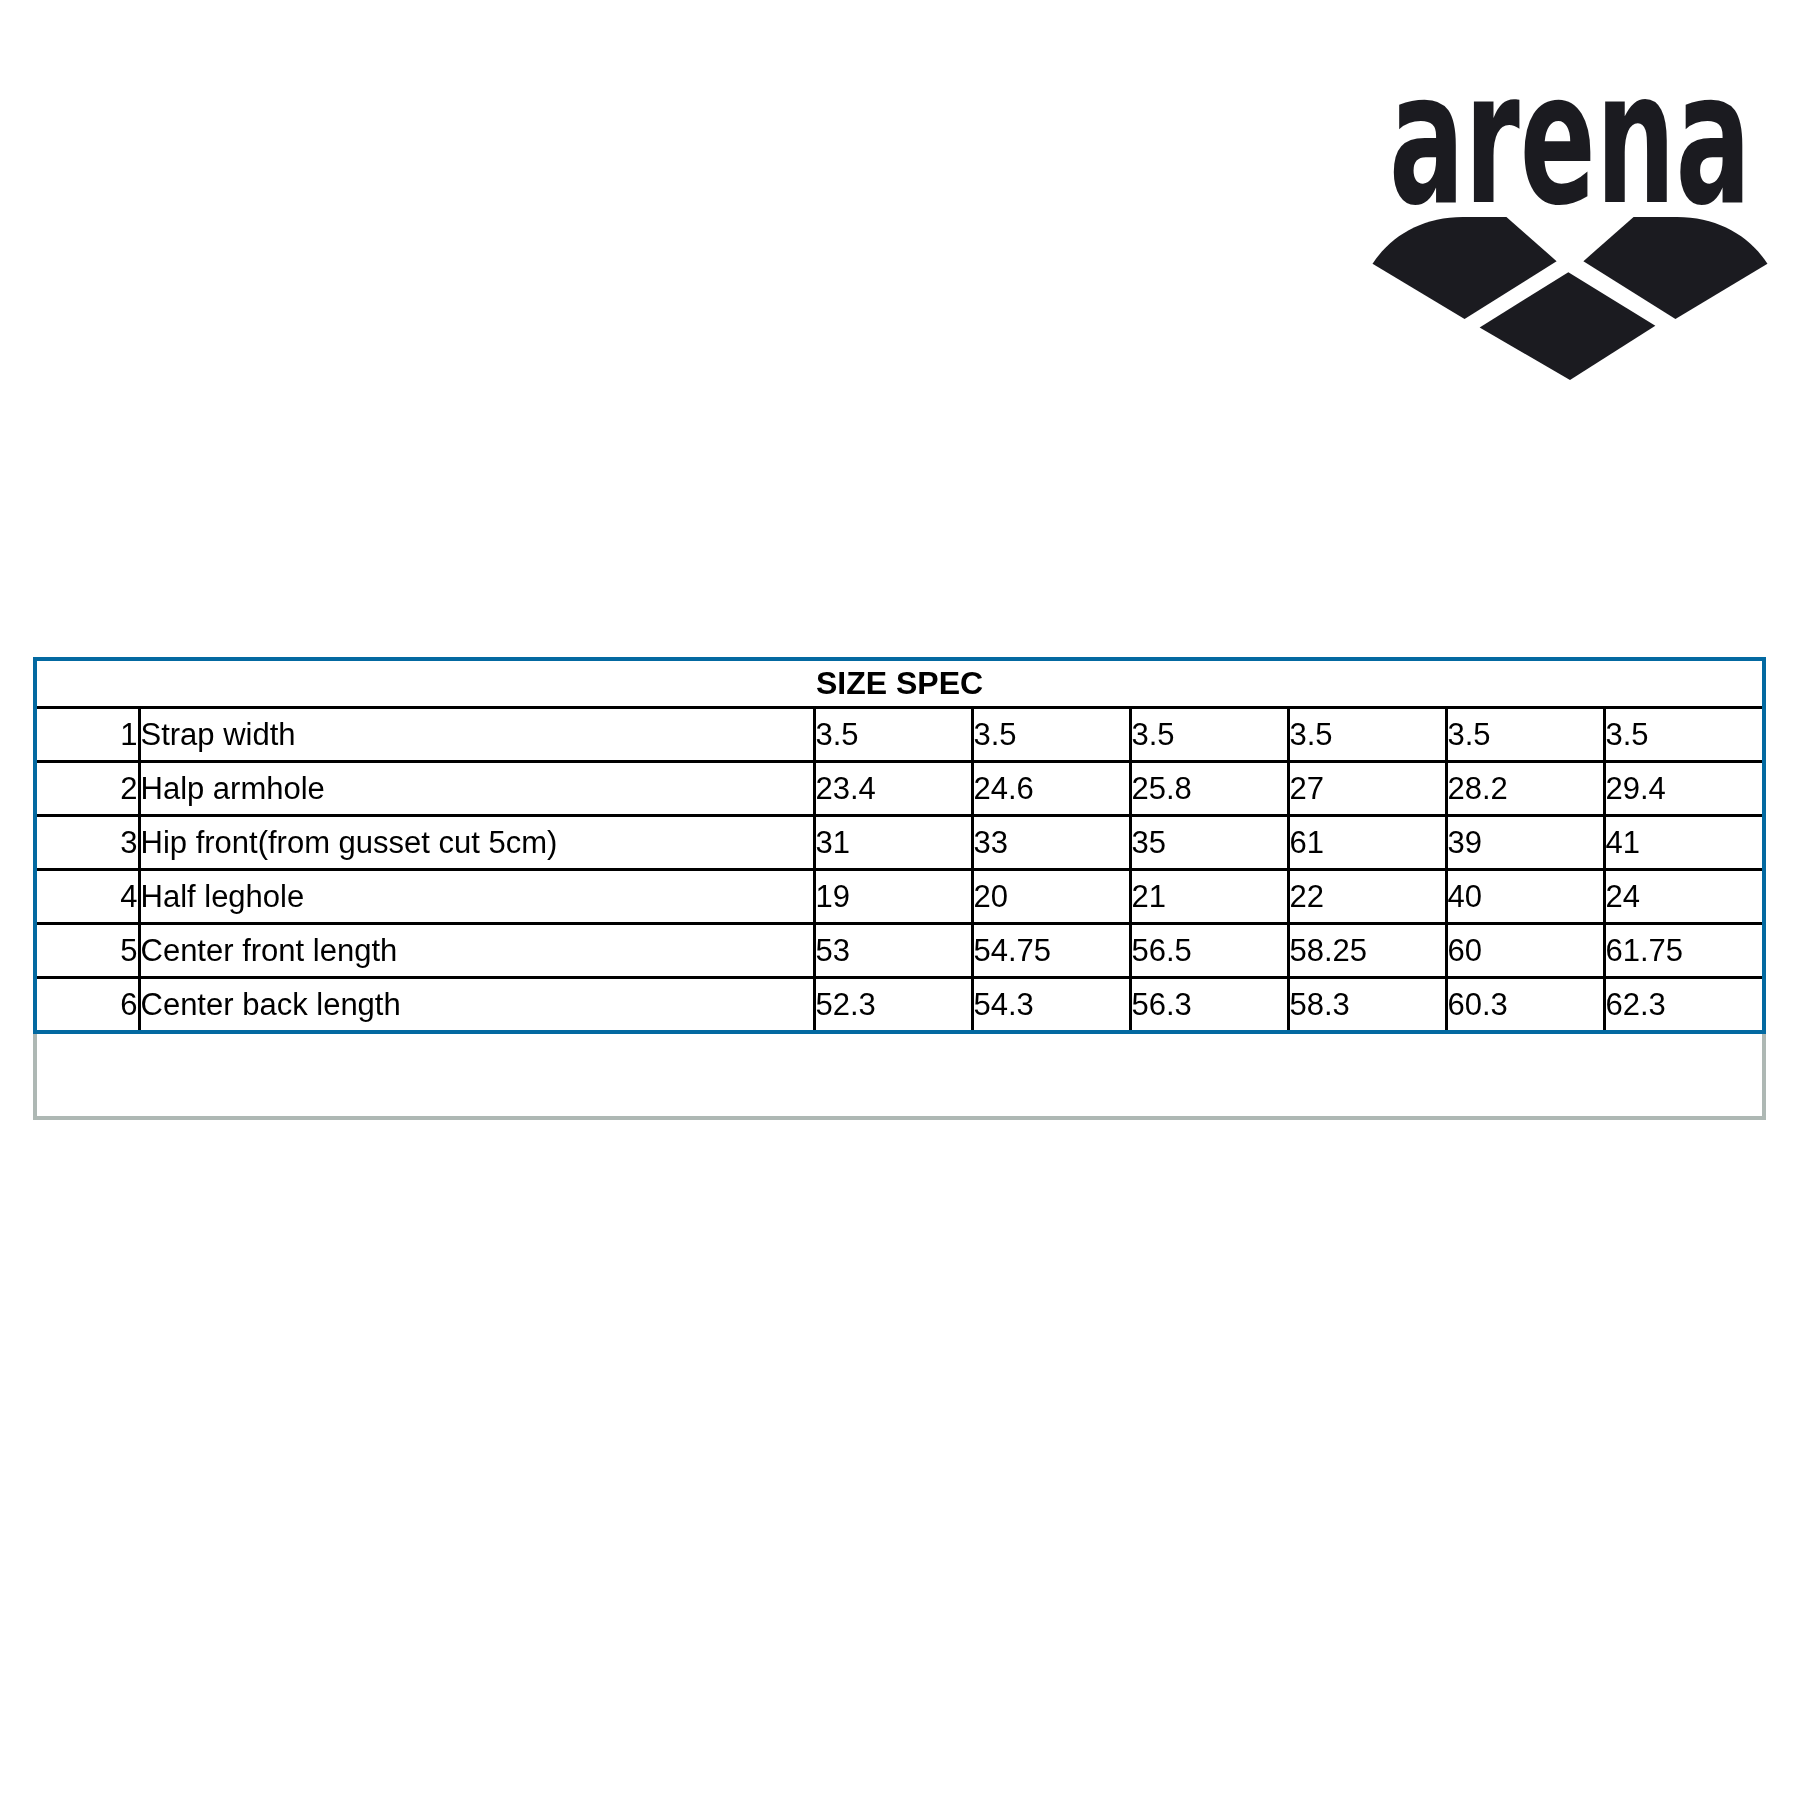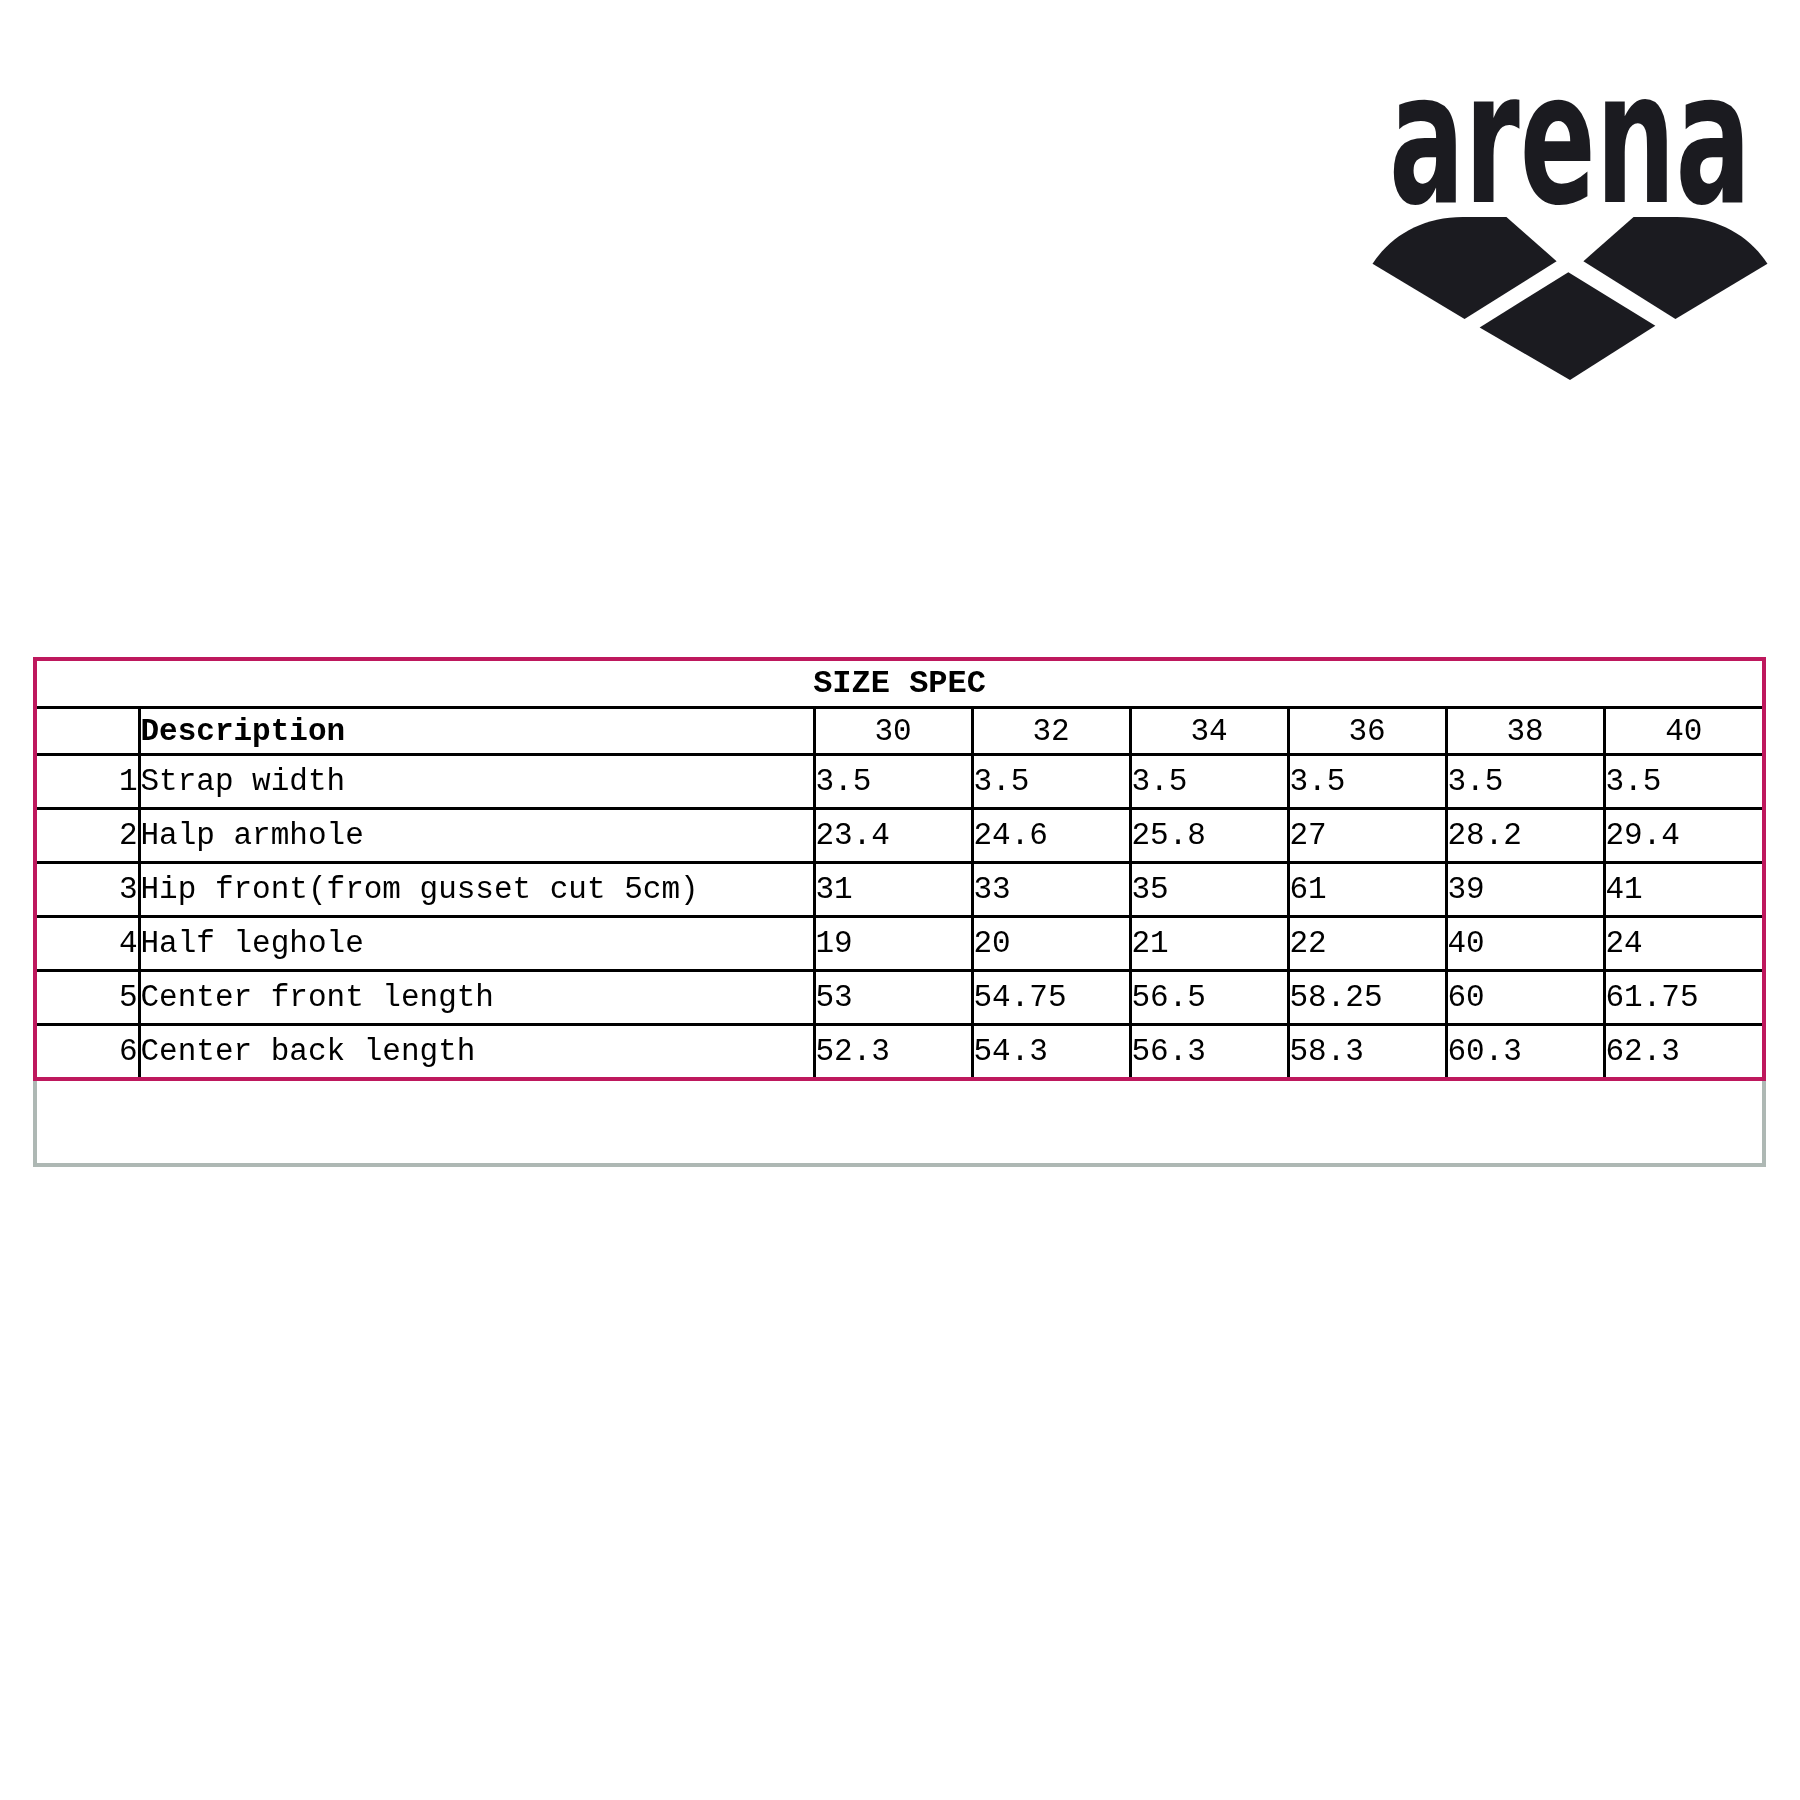--- a/index.html
+++ b/index.html
@@ -36,21 +36,21 @@
     top: 657px;
     width: 1729px;
   }
   table.spec {
     border-collapse: collapse;
     table-layout: fixed;
     width: 1729px;
     font-size: 31px;
     color: #000;
   }
-  table.spec { border: 4px solid #be185d; font-family: Liberation Mono, monospace; }
+  table.spec { border: 4px solid #0369a1; }
   table.spec td {
     border: 3px solid #000;
     overflow: hidden;
     white-space: nowrap;
     padding: 0;
     vertical-align: middle;
   }
   tr.title-row td {
     height: 45px;
     text-align: center;
@@ -99,30 +99,20 @@
         <col style="width:158px">
         <col style="width:158px">
         <col style="width:158px">
         <col style="width:158px">
         <col style="width:158px">
         <col style="width:160px">
       </colgroup>
       <tbody>
         <tr class="title-row">
           <td colspan="8">SIZE SPEC</td>
-        </tr>
-        <tr class="head-row">
-          <td class="c-num"></td>
-          <td class="c-desc bold">Description</td>
-          <td class="c-size">30</td>
-          <td class="c-size">32</td>
-          <td class="c-size">34</td>
-          <td class="c-size">36</td>
-          <td class="c-size">38</td>
-          <td class="c-size">40</td>
         </tr>
 
         <tr class="data-row">
           <td class="c-num">1</td>
           <td class="c-desc">Strap width</td>
           <td class="c-val">3.5</td>
           <td class="c-val">3.5</td>
           <td class="c-val">3.5</td>
           <td class="c-val">3.5</td>
           <td class="c-val">3.5</td>

